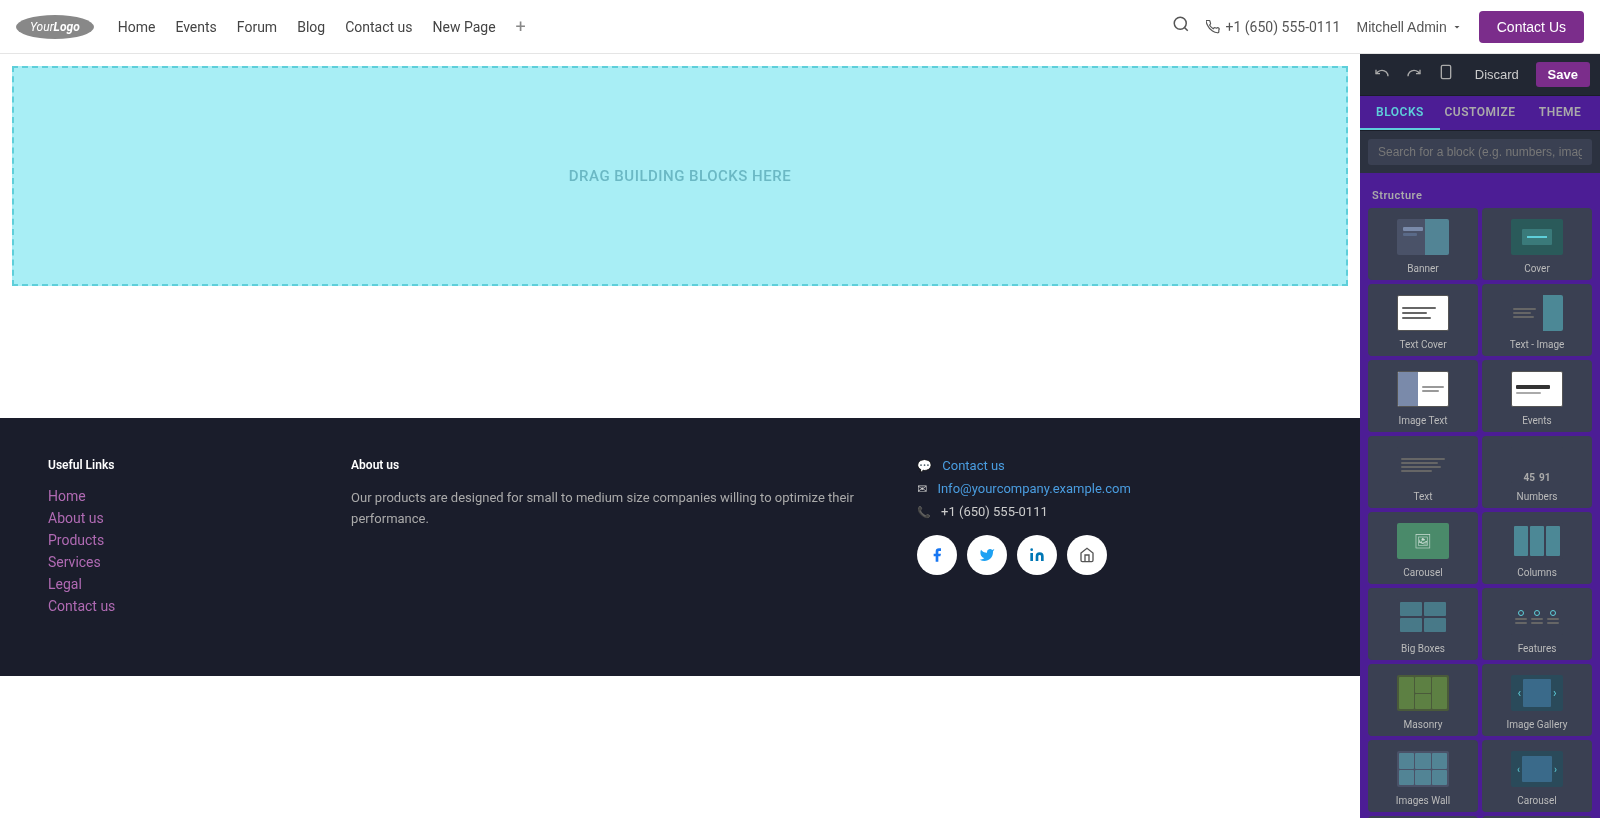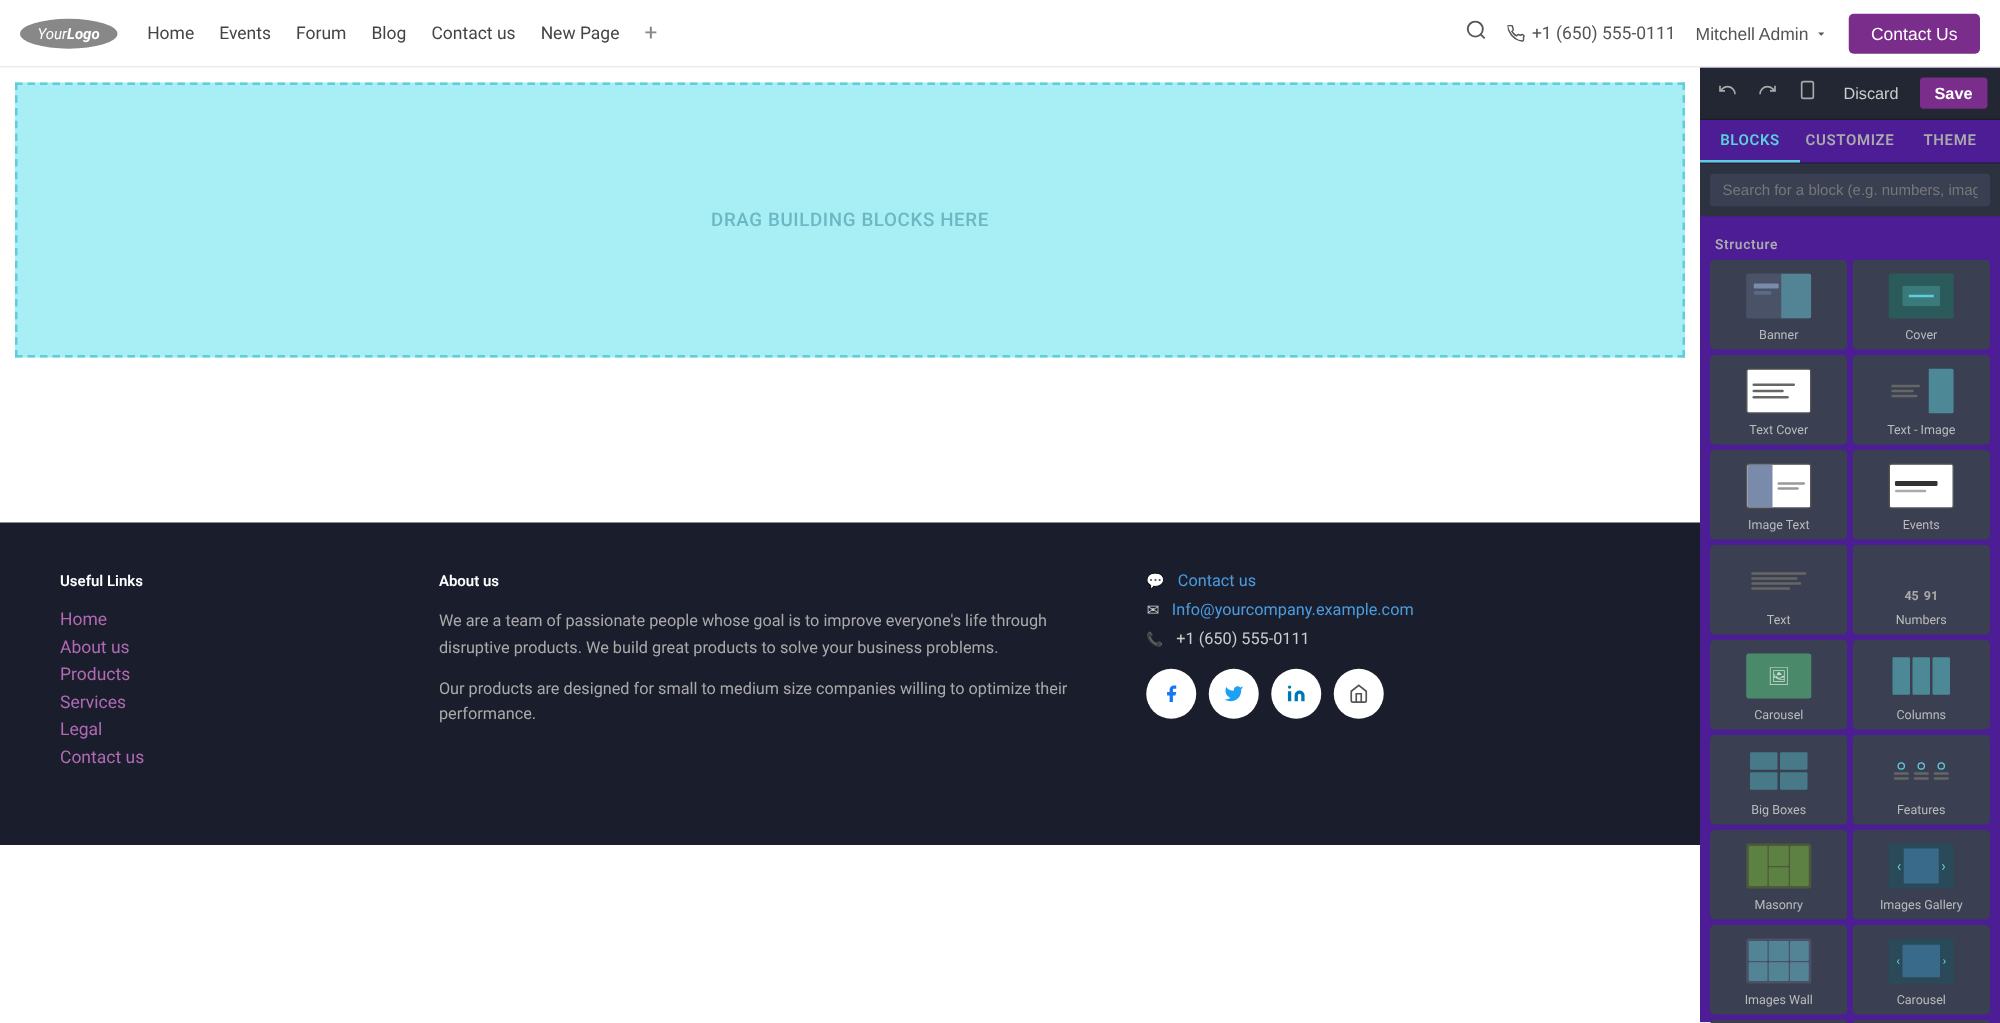--- a/index.html
+++ b/index.html
@@ -211,21 +211,20 @@
             <li><a href="#">About us</a></li>
             <li><a href="#">Products</a></li>
             <li><a href="#">Services</a></li>
             <li><a href="#">Legal</a></li>
             <li><a href="#">Contact us</a></li>
           </ul>
         </div>
 
         <div class="footer-col footer-about">
           <h4>About us</h4>
-          <p>We are a team of passionate people whose goal is to improve everyone's life through disruptive products. We build great products to solve your business problems.</p>
           <p>Our products are designed for small to medium size companies willing to optimize their performance.</p>
         </div>
 
         <div class="footer-col footer-connect">
           <div class="connect-item">
             <span class="msg-icon"></span>
             <a href="#">Contact us</a>
           </div>
           <div class="connect-item">
             <span class="env-icon"></span>
@@ -470,21 +469,21 @@
         </div>
 
         <div class="block-item">
           <div class="block-preview">
             <div class="preview-imagegallery">
               <span class="preview-gallery-arrow">‹</span>
               <div class="preview-gallery-center"></div>
               <span class="preview-gallery-arrow">›</span>
             </div>
           </div>
-          <span class="block-label">Images Gallery</span>
+          <span class="block-label">Image Gallery</span>
         </div>
 
         <div class="block-item">
           <div class="block-preview">
             <div class="preview-imageswall">
               <div class="preview-wall-tile"></div>
               <div class="preview-wall-tile"></div>
               <div class="preview-wall-tile"></div>
               <div class="preview-wall-tile"></div>
               <div class="preview-wall-tile"></div>

